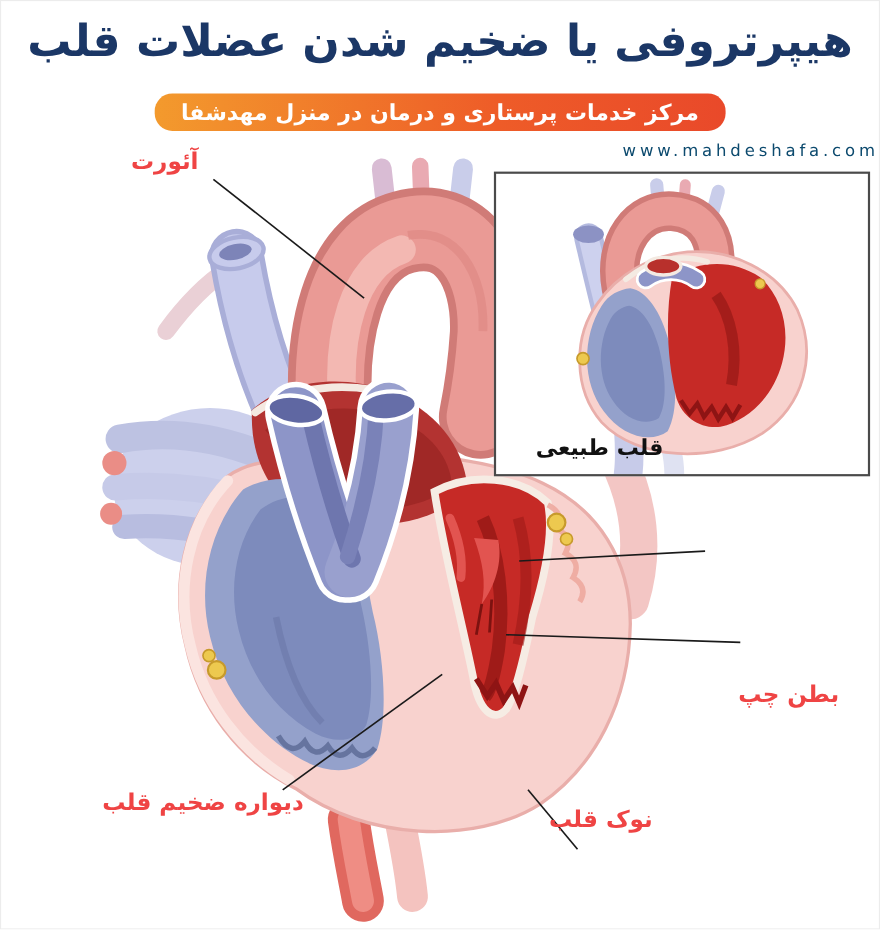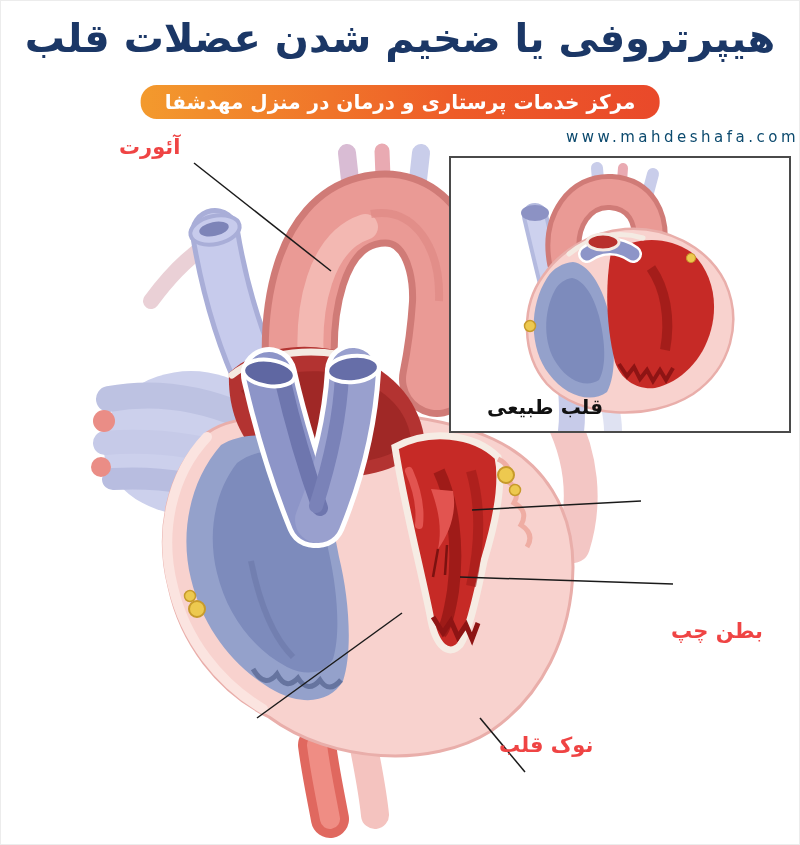--- a/index.html
+++ b/index.html
@@ -183,15 +183,16 @@
       <g>
         <circle cx="79" cy="168" r="5.5" fill="#edc94f" stroke="#c79a2b" stroke-width="1.5"></circle>
         <circle cx="240" cy="100" r="4.5" fill="#edc94f" stroke="#c79a2b" stroke-width="1.2"></circle>
       </g>
     </svg>
     <div class="inset-label" dir="rtl">قلب طبیعی</div>
   </div>
 
   <div class="callout" id="label-aorta" dir="rtl">آئورت</div>
   <div class="callout" id="label-lv" dir="rtl">بطن چپ</div>
+  <div class="callout" id="label-wall" dir="rtl">دیواره ضخیم قلب</div>
   <div class="callout" id="label-apex" dir="rtl">نوک قلب</div>
 
 </div>
 
 </body></html>

